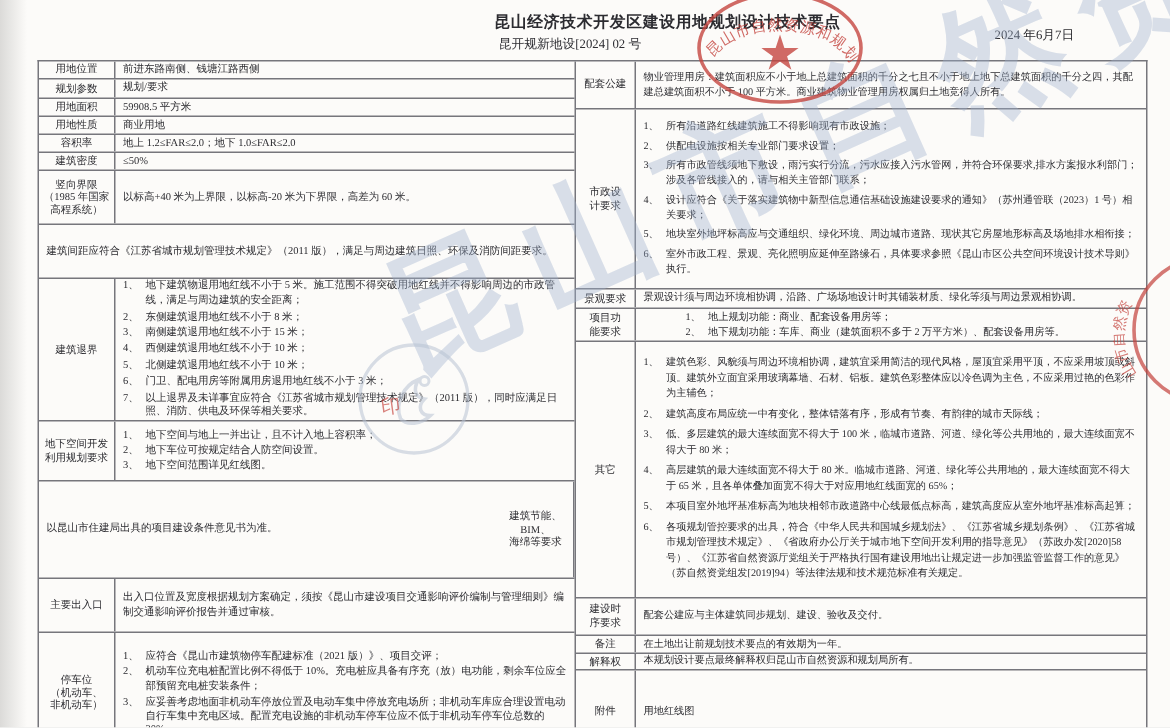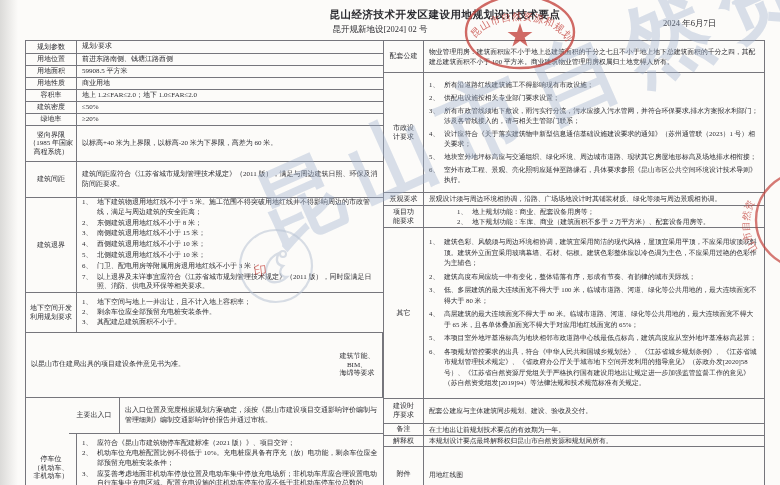--- a/index.html
+++ b/index.html
@@ -60,30 +60,30 @@
     <svg width="78" height="78" viewBox="0 0 78 78">
       <circle cx="39" cy="39" r="36" fill="none" stroke="#b9c4d4" stroke-width="2.2"></circle>
       <path d="M30,52 C26,42 32,30 42,26 C38,33 40,38 46,39 C41,44 43,50 50,50 C44,56 34,57 30,52 Z" fill="none" stroke="#b9c4d4" stroke-width="2.4"></path>
       <circle cx="46" cy="27" r="3" fill="none" stroke="#b9c4d4" stroke-width="2"></circle>
     </svg>
   </div>
   <div class="wm-redmark">印</div>
 
   <div class="tbl">
     <div class="pane pane-left" id="paneLeft">
-      <div class="row hdr-row">
+      <div class="row" style="height: 12px;">
+          <div class="cell lab">用地位置</div>
+          <div class="cell con">
+            <div class="p">前进东路南侧、钱塘江路西侧</div>
+          </div>
+        </div>
+    <div class="row hdr-row">
         <div class="cell lab">规划参数</div>
         <div class="cell con">规划/要求</div>
       </div>
-    <div class="row" style="height: 12px;">
-          <div class="cell lab">用地位置</div>
-          <div class="cell con">
-            <div class="p">前进东路南侧、钱塘江路西侧</div>
-          </div>
-        </div>
         <div class="row" style="height: 12px;">
           <div class="cell lab">用地面积</div>
           <div class="cell con">
             <div class="p">59908.5 平方米</div>
           </div>
         </div>
         <div class="row" style="height: 12px; justify-content: flex-end;">
           <div class="cell lab">用地性质</div>
           <div class="cell con">
             <div class="p">商业用地</div>
@@ -92,38 +92,31 @@
         <div class="row" style="height: 12px;">
           <div class="cell lab">容积率</div>
           <div class="cell con">
             <div class="p">地上 1.2≤FAR≤2.0；地下 1.0≤FAR≤2.0</div>
           </div>
         </div>
         <div class="row" style="height: 12px;">
           <div class="cell lab">建筑密度</div>
           <div class="cell con">
             <div class="p">≤50%</div>
-          </div>
-        </div>
-        <div class="row" style="height: 12px;">
-          <div class="cell lab">绿地率</div>
-          <div class="cell con">
-            <div class="p">≥20%</div>
           </div>
         </div>
         <div class="row" style="height: 36px;">
           <div class="cell lab">竖向界限
 （1985 年国家
 高程系统）</div>
           <div class="cell con">
             <div class="p">以标高+40 米为上界限，以标高-20 米为下界限，高差为 60 米。</div>
           </div>
         </div>
         <div class="row" style="height: 36px;">
-          <div class="cell lab">建筑间距</div>
           <div class="cell con">
             <div class="p">建筑间距应符合《江苏省城市规划管理技术规定》（2011 版），满足与周边建筑日照、环保及消防间距要求。</div>
           </div>
         </div>
         <div class="row" style="height: 95px;">
           <div class="cell lab">建筑退界</div>
           <div class="cell con" style="line-height: 9.8px;">
             <div class="li">
               <span class="num">1、</span>
               <span class="txt">地下建筑物退用地红线不小于 5 米。施工范围不得突破用地红线并不得影响周边的市政管线，满足与周边建筑的安全距离；</span>
@@ -157,36 +150,36 @@
         <div class="row" style="height: 40px;">
           <div class="cell lab">地下空间开发
 利用规划要求</div>
           <div class="cell con">
             <div class="li">
               <span class="num">1、</span>
               <span class="txt">地下空间与地上一并出让，且不计入地上容积率；</span>
             </div>
             <div class="li" style="margin-top: 1px;">
               <span class="num">2、</span>
-              <span class="txt">剩余车位应全部预留充电桩安装条件。</span>
-            </div>
-            <div class="li" style="margin-top: 1px;">
-              <span class="num">3、</span>
-              <span class="txt">其配建总建筑面积不小于。</span>
+              <span class="txt">地下车位可按规定结合人防空间设置。</span>
+            </div>
+            <div class="li" style="margin-top: 1px;">
+              <span class="num">3、</span>
+              <span class="txt">地下空间范围详见红线图。</span>
             </div>
           </div>
         </div>
         <div class="row" style="height: 65px;">
           <div class="cell con">
             <div class="p">以昆山市住建局出具的项目建设条件意见书为准。</div>
           </div>
           <div class="cell lab">建筑节能、BIM、
 海绵等要求</div>
         </div>
-        <div class="row" style="height: 36px; margin-left: 43px;">
+        <div class="row" style="height: 36px;">
           <div class="cell lab">主要出入口</div>
           <div class="cell con">
             <div class="p">出入口位置及宽度根据规划方案确定，须按《昆山市建设项目交通影响评价编制与管理细则》编制交通影响评价报告并通过审核。</div>
           </div>
         </div>
         <div class="row grow">
           <div class="cell lab">停车位
 （机动车、
 非机动车）</div>
           <div class="cell con" style="line-height: 9.3px;">

